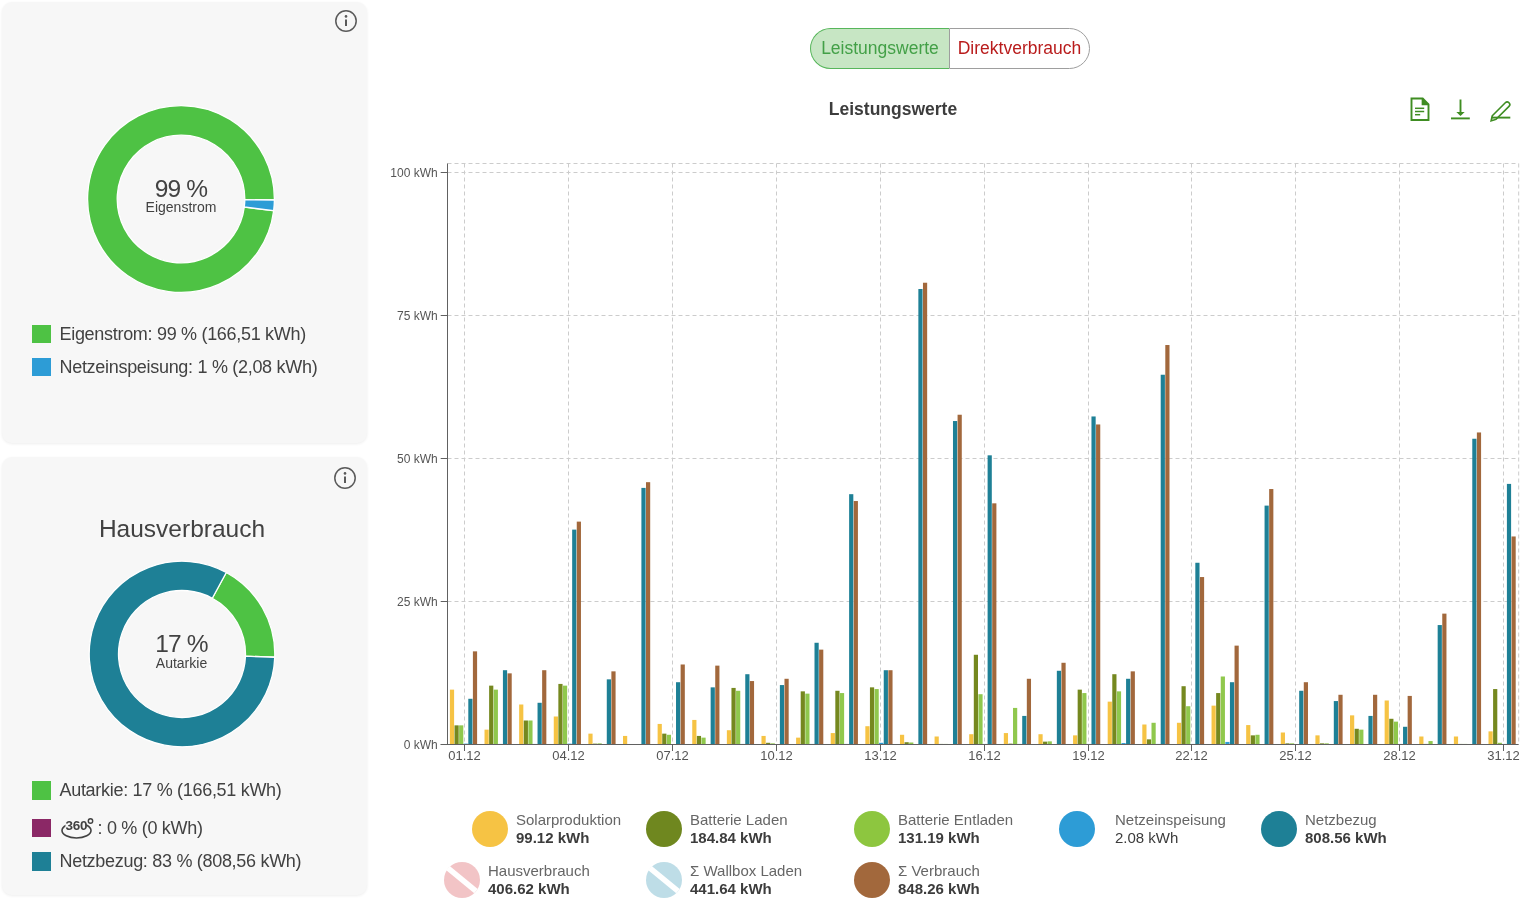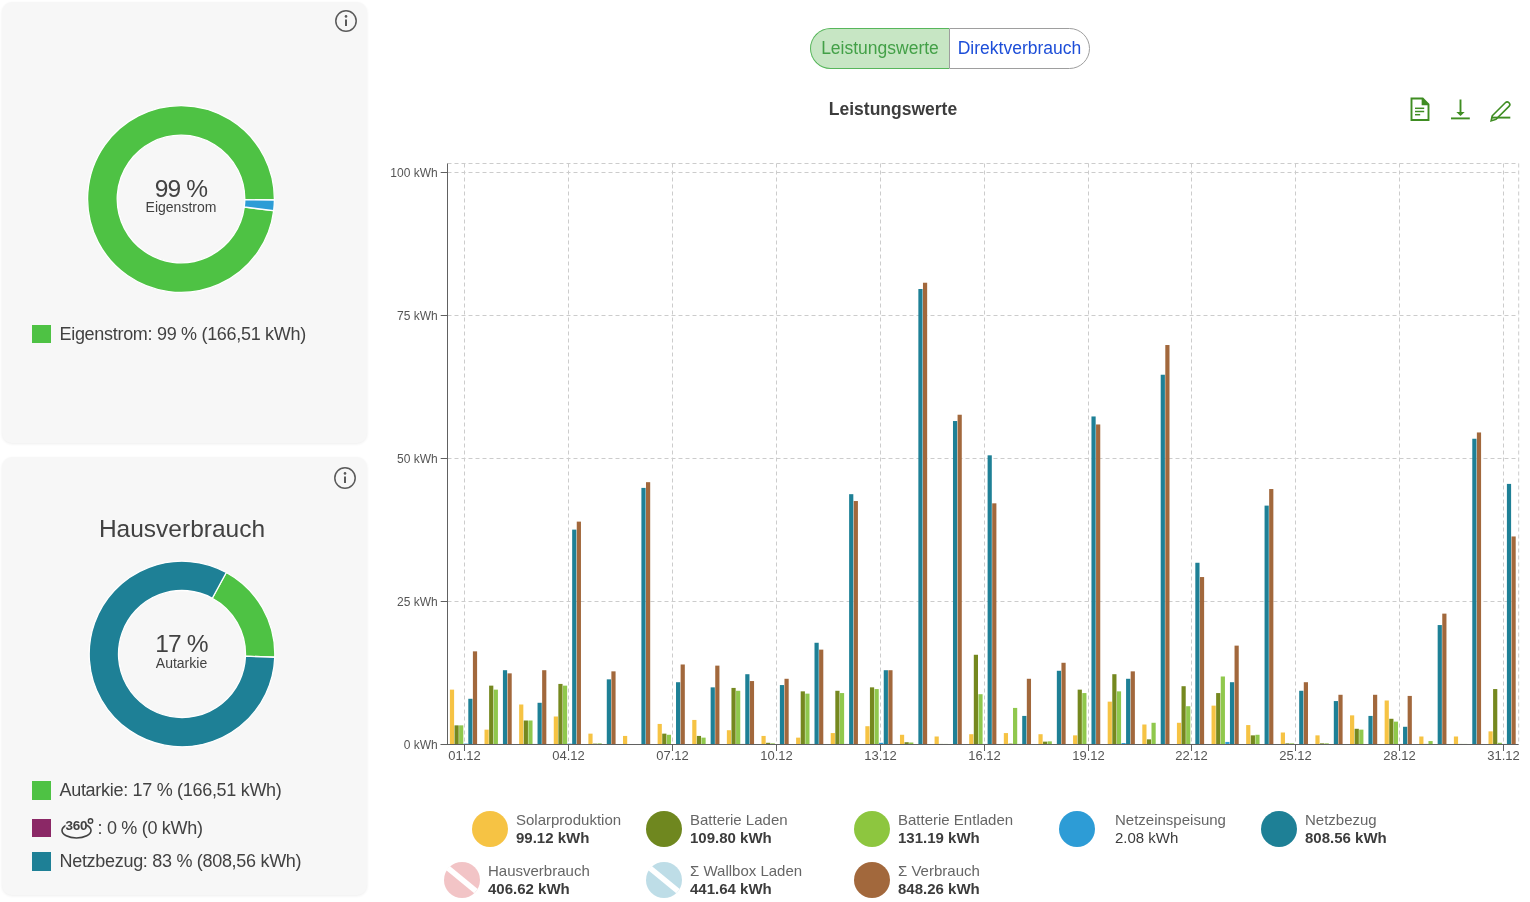--- a/index.html
+++ b/index.html
@@ -28,20 +28,21 @@
 <svg width="300" height="300" viewBox="0 0 300 300" style="position:absolute;left:31px;top:48.5px">
       <g transform="translate(-31,-48.5)">
         <path d="M273.66 210.21 A93.4 93.4 0 1 1 274.39 199.48 L244.80 199.17 A63.8 63.8 0 1 0 244.30 206.50 Z" fill="#4ec244" stroke="#ffffff" stroke-width="1.3"></path>
         <path d="M274.39 199.48 A93.4 93.4 0 0 1 273.66 210.21 L244.30 206.50 A63.8 63.8 0 0 0 244.80 199.17 Z" fill="#2d9cd6" stroke="#ffffff" stroke-width="1.3"></path>
       </g>
     </svg>
 <div style="position:absolute;left:0;top:174.6px;width:362px;text-align:center;font-size:24.5px;letter-spacing:-0.8px;color:#424242">99&nbsp;%</div>
 <div style="position:absolute;left:0;top:198.8px;width:362px;text-align:center;font-size:14px;color:#424242">Eigenstrom</div>
 
 <div class="litem" style="top:323.5px"><span class="sq" style="background:#4ec244"></span>Eigenstrom: 99&nbsp;% (166,51&nbsp;kWh)</div>
+<div class="litem" style="top:356.5px"><span class="sq" style="background:#2d9cd6"></span>Netzeinspeisung: 1&nbsp;% (2,08&nbsp;kWh)</div>
 
 <div style="position:absolute;left:0;top:515px;width:364px;text-align:center;font-size:24.5px;color:#424242">Hausverbrauch</div>
 <svg width="300" height="300" viewBox="0 0 300 300" style="position:absolute;left:31.5px;top:503.5px">
       <g transform="translate(-31.5,-503.5)">
         <path d="M225.78 571.95 A92.8 92.8 0 0 1 274.24 656.74 L244.96 655.72 A63.5 63.5 0 0 0 211.80 597.70 Z" fill="#4ec244" stroke="#ffffff" stroke-width="1.3"></path>
         <path d="M274.24 656.74 A92.8 92.8 0 1 1 225.78 571.95 L211.80 597.70 A63.5 63.5 0 1 0 244.96 655.72 Z" fill="#1e8096" stroke="#ffffff" stroke-width="1.3"></path>
       </g>
     </svg>
 <div style="position:absolute;left:0;top:630px;width:363px;text-align:center;font-size:24.5px;letter-spacing:-0.8px;color:#424242">17&nbsp;%</div>
 <div style="position:absolute;left:0;top:654.8px;width:363px;text-align:center;font-size:14px;color:#424242">Autarkie</div>
@@ -50,21 +51,21 @@
 <div class="litem" style="top:815px"><span class="sq" style="background:#8b2866"></span><svg width="37" height="26" viewBox="0 0 37 26" style="margin-right:1px">
         <ellipse cx="16.5" cy="15.5" rx="14.5" ry="7.5" fill="none" stroke="#424242" stroke-width="1.6"></ellipse>
         <rect x="5.5" y="2.5" width="21" height="14" fill="#f7f7f7"></rect>
         <text x="5.5" y="14.5" font-size="13.5" font-weight="bold" fill="#424242" font-family="Liberation Sans,sans-serif">360</text>
         <circle cx="30.5" cy="6" r="2.2" fill="none" stroke="#424242" stroke-width="1.4"></circle>
       </svg>: 0&nbsp;% (0&nbsp;kWh)</div>
 <div class="litem" style="top:851px"><span class="sq" style="background:#1e8096"></span>Netzbezug: 83&nbsp;% (808,56&nbsp;kWh)</div>
 
 <div style="position:absolute;left:810px;top:27.5px;width:280px;height:41.5px;">
   <div style="position:absolute;left:0;top:0;width:139px;height:41.5px;background:#c7e6c4;border:1px solid #57b65b;border-right:none;border-radius:21px 0 0 21px;display:flex;align-items:center;justify-content:center;font-size:17.5px;color:#43a047">Leistungswerte</div>
-  <div style="position:absolute;left:139px;top:0;width:141px;height:41.5px;background:#fff;border:1px solid #9e9e9e;border-radius:0 21px 21px 0;display:flex;align-items:center;justify-content:center;font-size:17.5px;color:#1d4ed8">Direktverbrauch</div>
+  <div style="position:absolute;left:139px;top:0;width:141px;height:41.5px;background:#fff;border:1px solid #9e9e9e;border-radius:0 21px 21px 0;display:flex;align-items:center;justify-content:center;font-size:17.5px;color:#b91c1c">Direktverbrauch</div>
 </div>
 
 <div style="position:absolute;left:693px;top:98.5px;width:400px;text-align:center;font-size:17.5px;font-weight:bold;color:#3d3d3d">Leistungswerte</div>
 
 <svg width="130" height="40" viewBox="0 0 130 40" style="position:absolute;left:1400px;top:90px" fill="none" stroke="#3f8d22">
 <g stroke-width="1.9">
   <path d="M11.5 8.5 h11.2 l5.8 5.8 v15.7 h-17 z"></path>
   <path d="M22.6 8.7 v5.7 h5.7" fill="#3f8d22"></path>
 </g>
 <g stroke-width="1.5">
@@ -327,21 +328,21 @@
       <div style="width:36px;height:36px;border-radius:50%;background:#f6c344;flex:0 0 36px"></div>
 <div style="margin-left:8px;line-height:18.3px;white-space:nowrap">
         <div style="font-size:15px;color:#666">Solarproduktion</div>
         <div style="font-size:15px;font-weight:bold;color:#3c3c3c">99.12 kWh</div>
       </div>
     </div>
 <div style="position:absolute;left:646px;top:811px;display:flex;align-items:flex-start">
       <div style="width:36px;height:36px;border-radius:50%;background:#6f871f;flex:0 0 36px"></div>
 <div style="margin-left:8px;line-height:18.3px;white-space:nowrap">
         <div style="font-size:15px;color:#666">Batterie Laden</div>
-        <div style="font-size:15px;font-weight:bold;color:#3c3c3c">109.80 kWh</div>
+        <div style="font-size:15px;font-weight:bold;color:#3c3c3c">184.84 kWh</div>
       </div>
     </div>
 <div style="position:absolute;left:854px;top:811px;display:flex;align-items:center">
       <div style="width:36px;height:36px;border-radius:50%;background:#8dc63f;flex:0 0 36px"></div>
 <div style="margin-left:8px;line-height:18.3px;white-space:nowrap">
         <div style="font-size:15px;color:#666">Batterie Entladen</div>
         <div style="font-size:15px;font-weight:bold;color:#3c3c3c">131.19 kWh</div>
       </div>
     </div>
 <div style="position:absolute;left:1059px;top:811px;display:flex;align-items:center">

